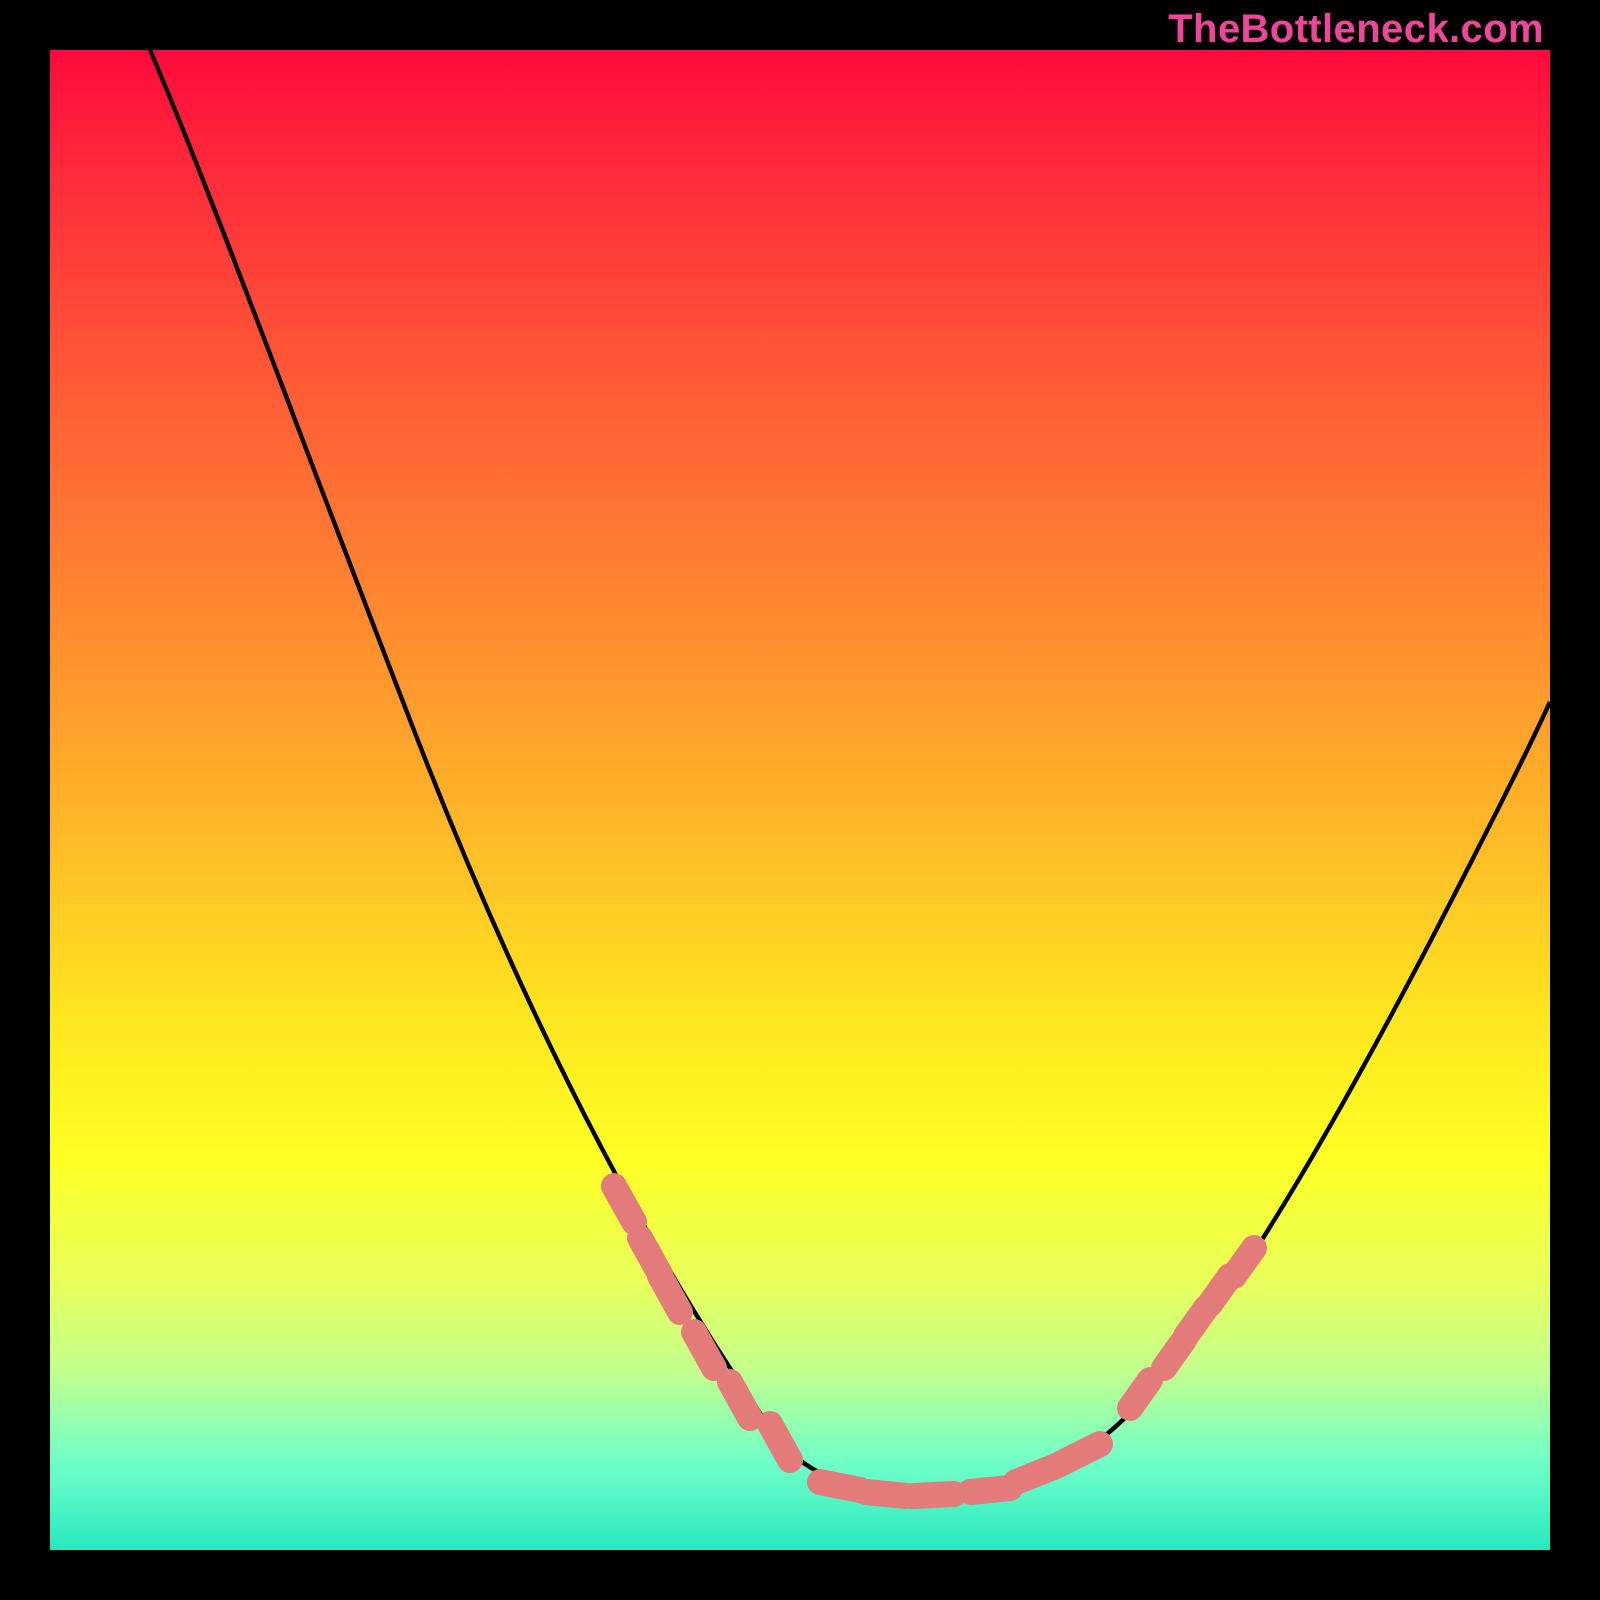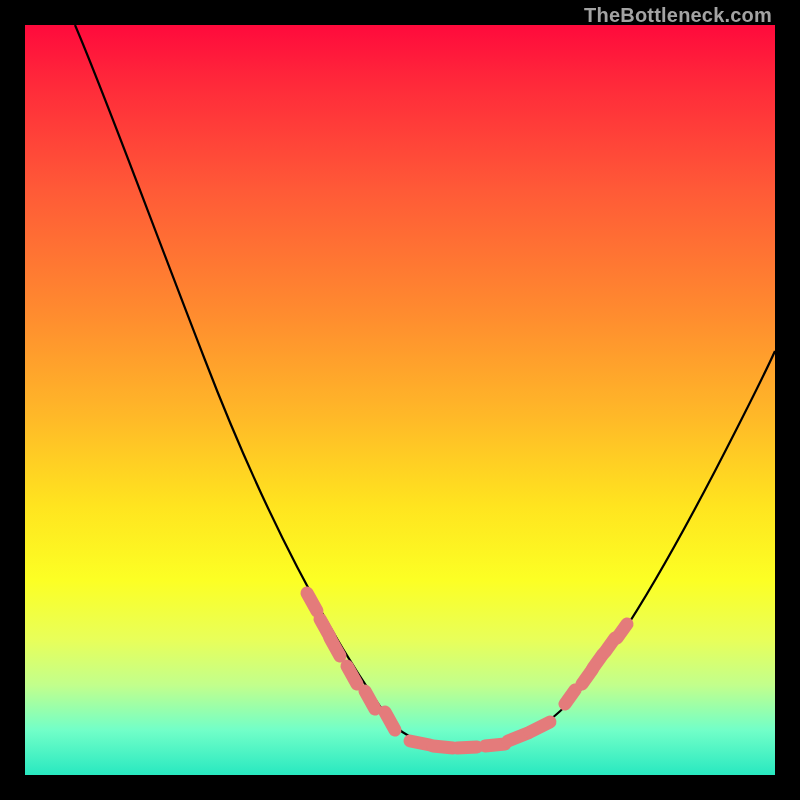--- a/index.html
+++ b/index.html
@@ -46,21 +46,21 @@
       #e8ff5a 82%,
       #c2ff8c 88%,
       #72ffc8 94%,
       #28e8c0 100%
     );
   }
   .attribution {
     position: absolute;
     top: 4px;
     right: 28px;
-    color: #a3a3a3;
+    color: #ec4899;
     font-size: 20px;
     font-weight: bold;
     letter-spacing: 0.2px;
   }
   svg.curve {
     position: absolute;
     top: 0;
     left: 0;
     width: 750px;
     height: 750px;

